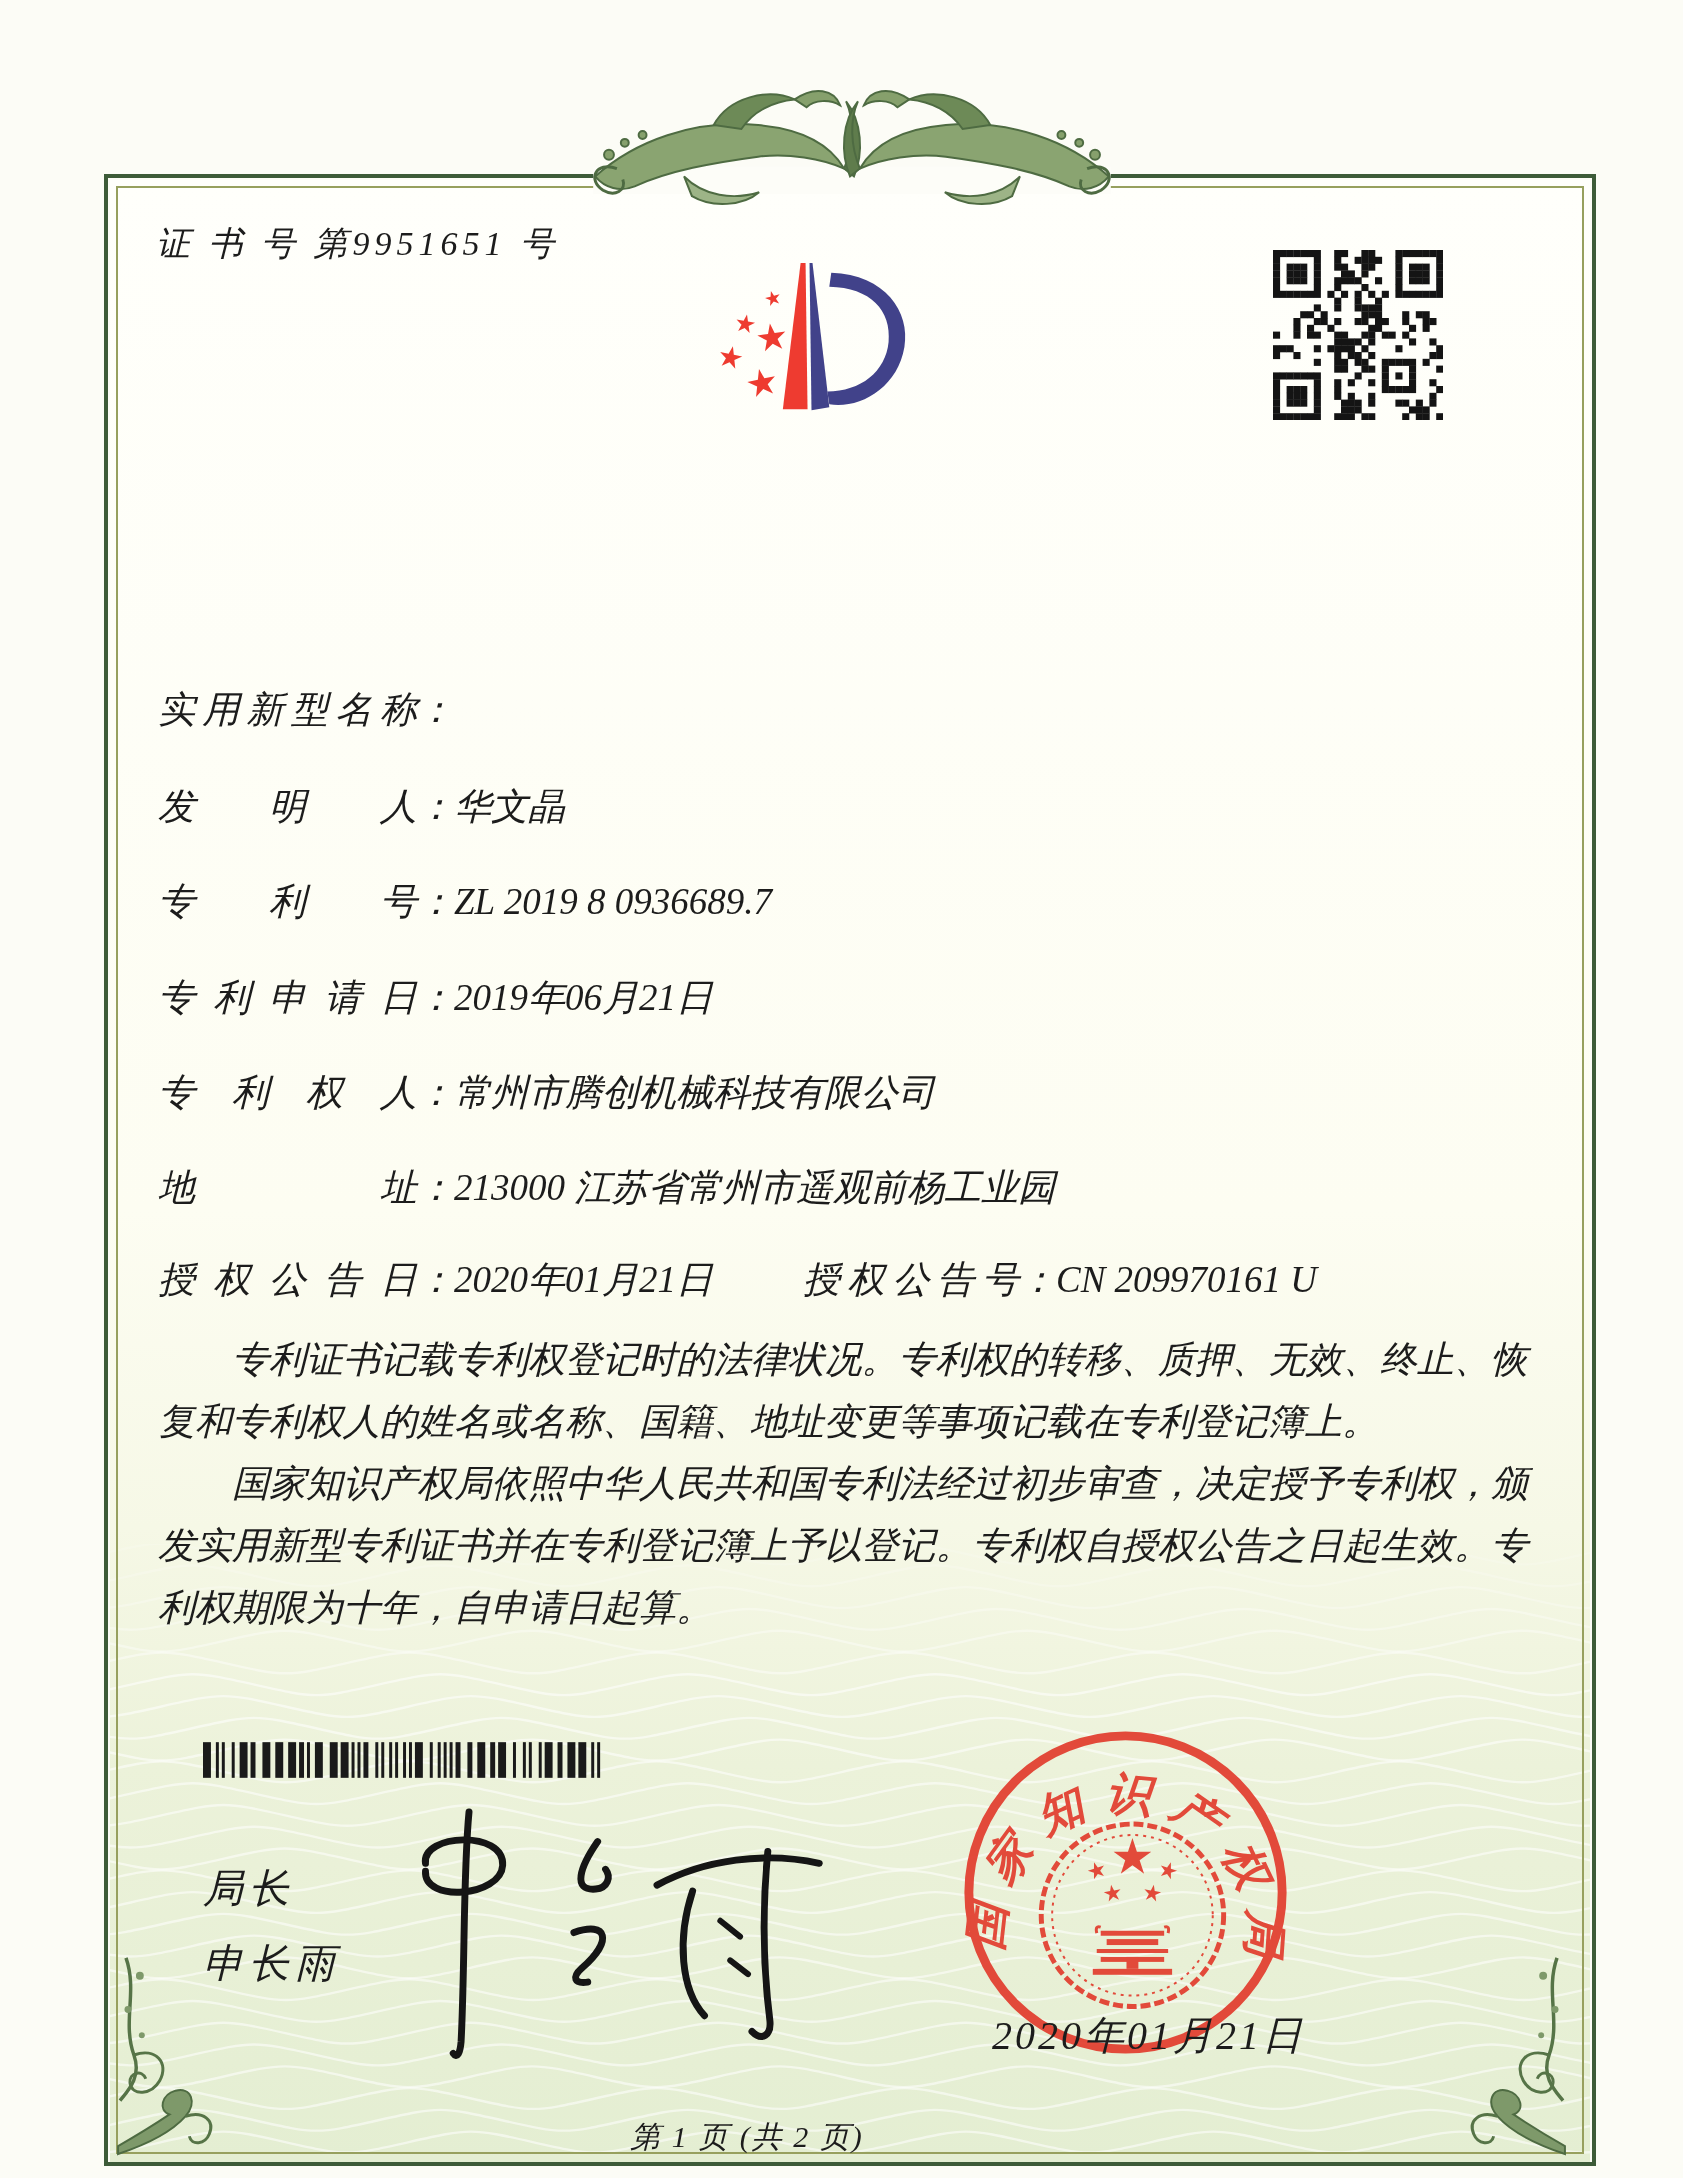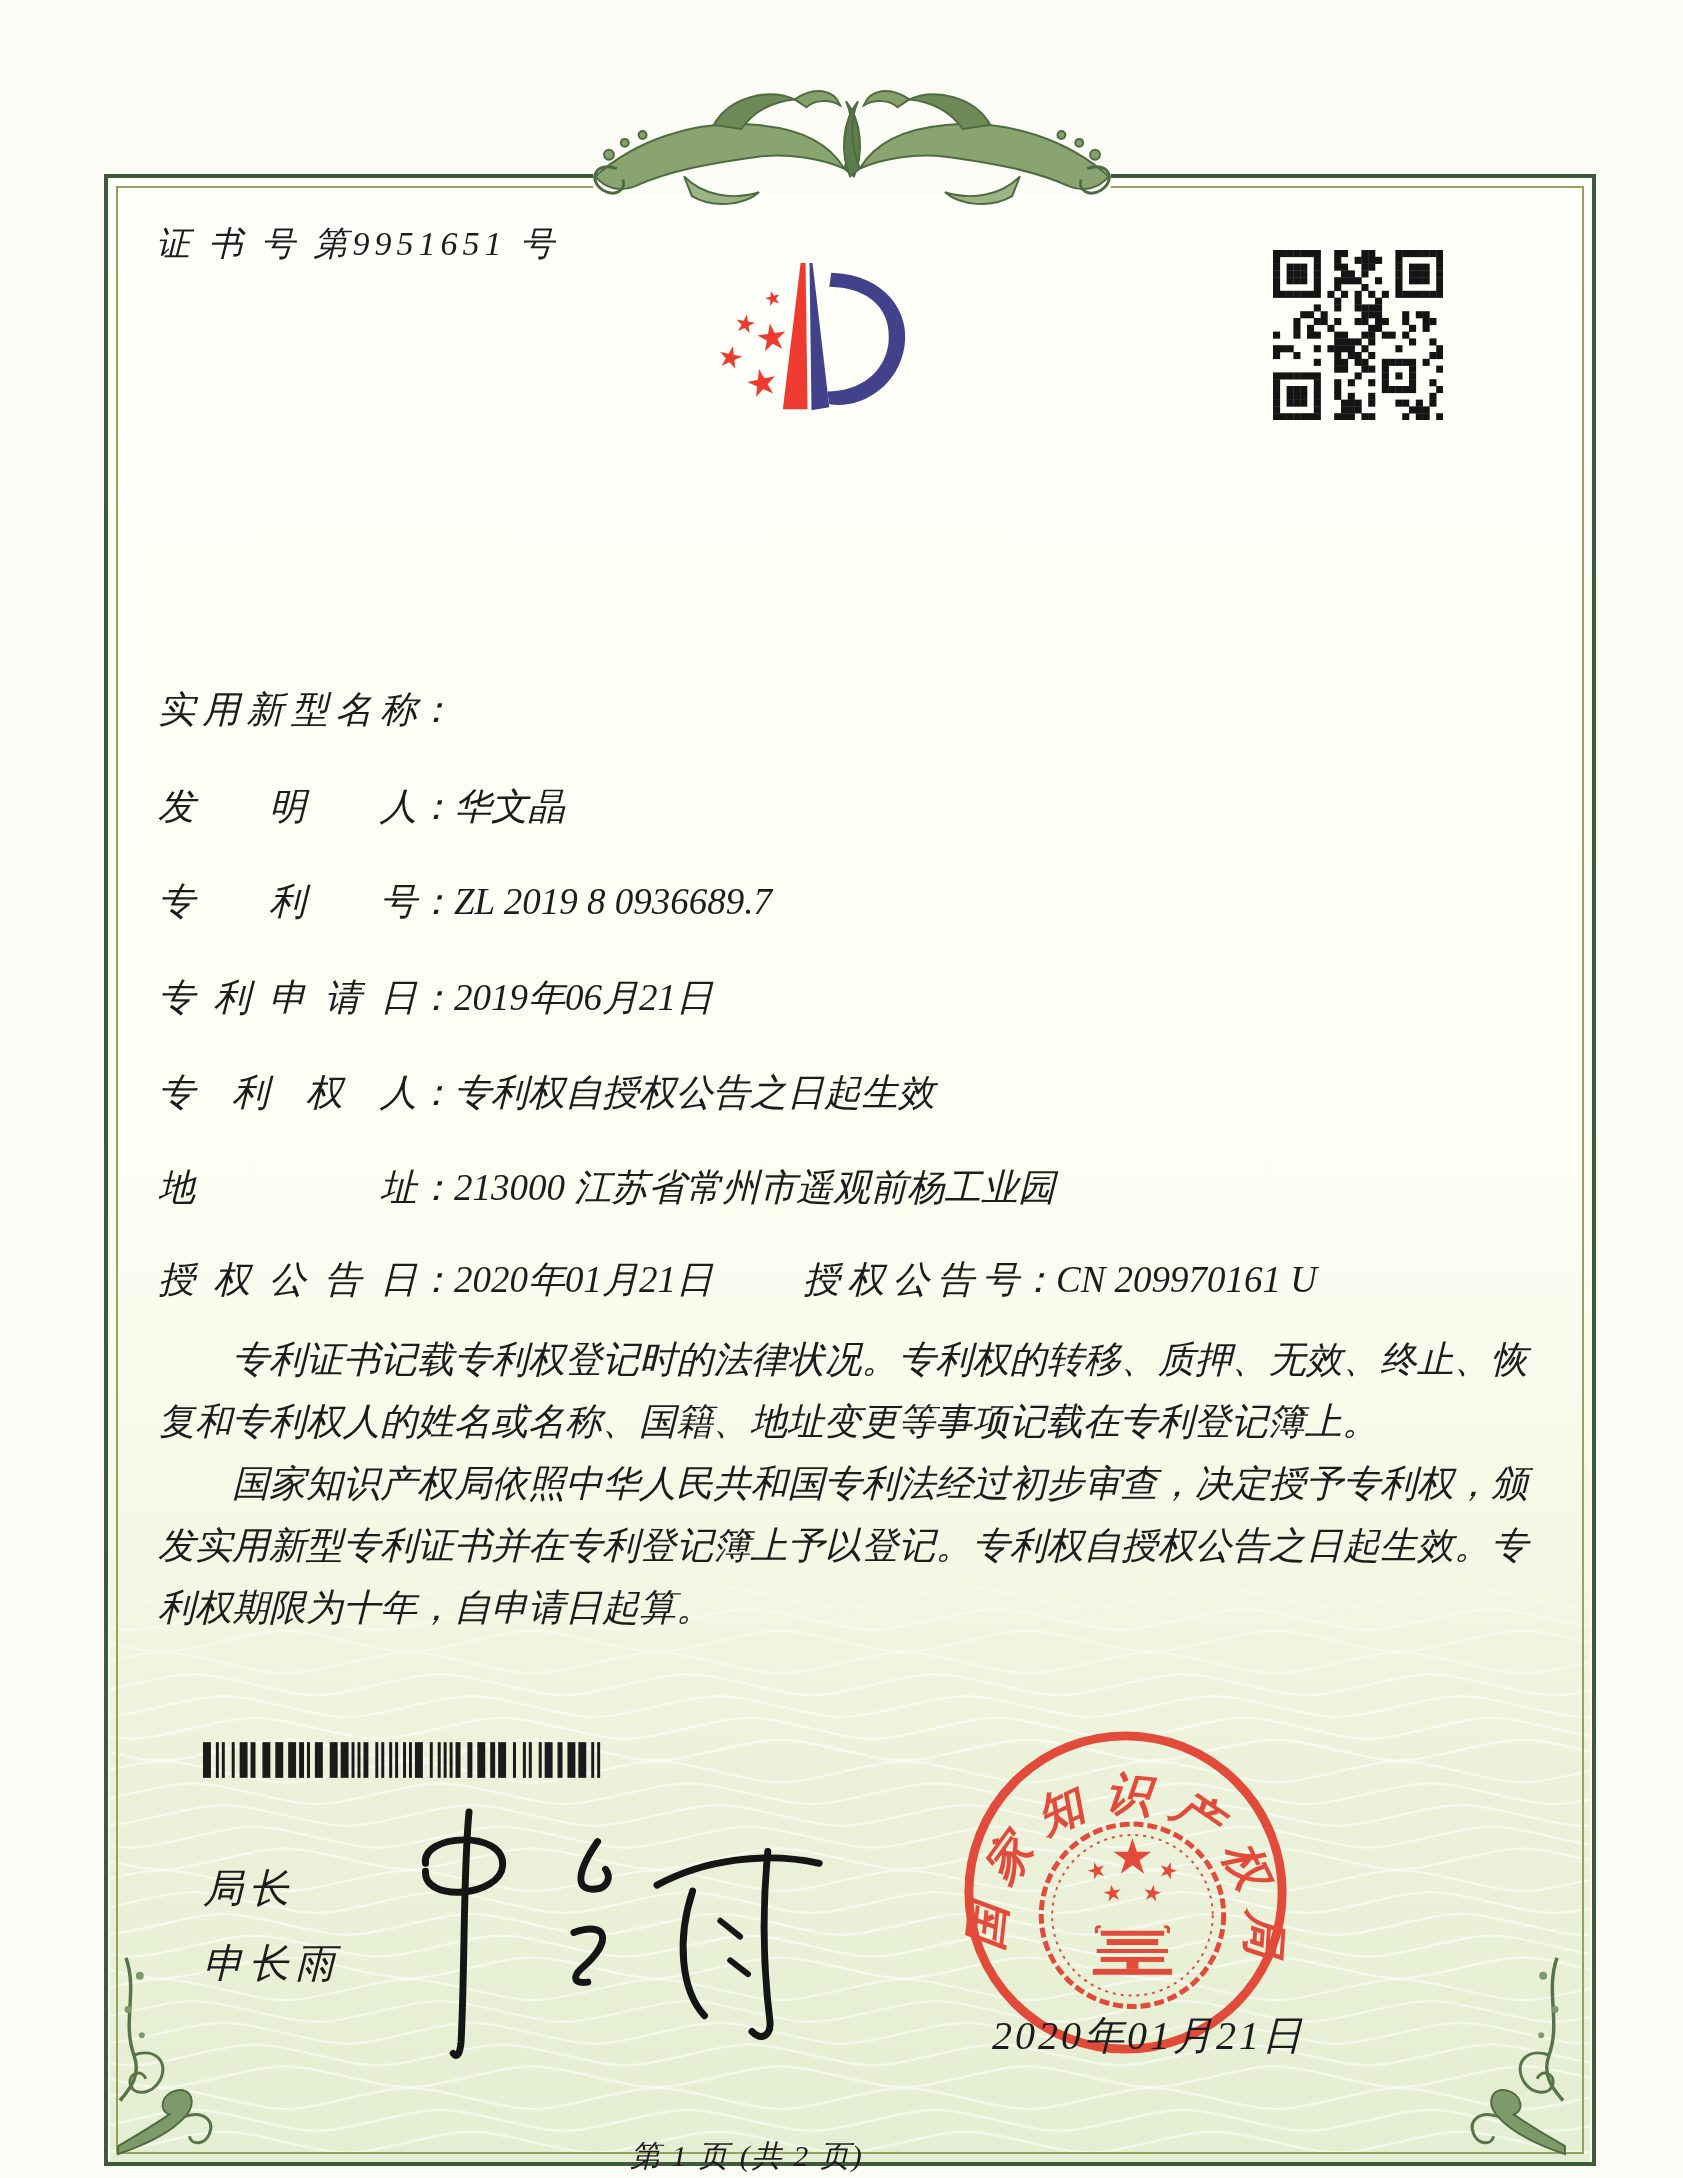--- a/index.html
+++ b/index.html
@@ -22,21 +22,21 @@
   .field-row { position:absolute; left:158px; font-size:37px; display:flex; align-items:baseline; white-space:pre; }
   .justify-label { display:inline-flex; justify-content:space-between; width:259px; }
   .justify-label.narrow { width:216px; }
   .fvalue { white-space:pre; }
   .col2 { position:absolute; left:645px; top:0; display:flex; align-items:baseline; }
   .body-text { left:158px; top:1329px; width:1370px; font-size:37px; line-height:62px;
     text-align:justify; }
   .body-text p { text-indent:2em; }
   .signer-label { left:203px; font-size:40px; letter-spacing:6px; }
   .seal-date { left:992px; top:2008px; font-size:40px; letter-spacing:3px; z-index:7; }
-  .footer { left:450px; top:2117px; width:594px; text-align:center; font-size:30px; letter-spacing:2px;margin-top:19px; }
+  .footer { left:450px; top:2117px; width:594px; text-align:center; font-size:30px; letter-spacing:2px; }
   svg { display:block; }
   .z5 { z-index:5; } .z6 { z-index:6; }
 </style>
 </head>
 <body>
 
 <div class="page">
 
   <div class="abs tint"></div>
   <svg id="waves" class="abs" style="left:110px; top:1544px;" width="1480" height="616" viewBox="0 0 1495 622">
@@ -396,21 +396,21 @@
   <div class="field-row" style="top:782px">
     <span class="justify-label"><span>发</span><span>明</span><span>人</span></span><span>：</span><span class="fvalue">华文晶</span>
   </div>
   <div class="field-row" style="top:877px">
     <span class="justify-label"><span>专</span><span>利</span><span>号</span></span><span>：</span><span class="fvalue">ZL 2019 8 0936689.7</span>
   </div>
   <div class="field-row" style="top:973px">
     <span class="justify-label"><span>专</span><span>利</span><span>申</span><span>请</span><span>日</span></span><span>：</span><span class="fvalue">2019年06月21日</span>
   </div>
   <div class="field-row" style="top:1068px">
-    <span class="justify-label"><span>专</span><span>利</span><span>权</span><span>人</span></span><span>：</span><span class="fvalue">专利权自授权公告之日起生效</span>
+    <span class="justify-label"><span>专</span><span>利</span><span>权</span><span>人</span></span><span>：</span><span class="fvalue">常州市腾创机械科技有限公司</span>
   </div>
   <div class="field-row" style="top:1163px">
     <span class="justify-label"><span>地</span><span>址</span></span><span>：</span><span class="fvalue">213000 江苏省常州市遥观前杨工业园</span>
   </div>
   <div class="field-row" style="top:1255px; width:1370px;">
     <span class="justify-label"><span>授</span><span>权</span><span>公</span><span>告</span><span>日</span></span><span>：</span><span class="fvalue">2020年01月21日</span>
     <span class="col2">
       <span class="justify-label narrow"><span>授</span><span>权</span><span>公</span><span>告</span><span>号</span></span><span>：</span><span class="fvalue">CN 209970161 U</span>
     </span>
   </div>

